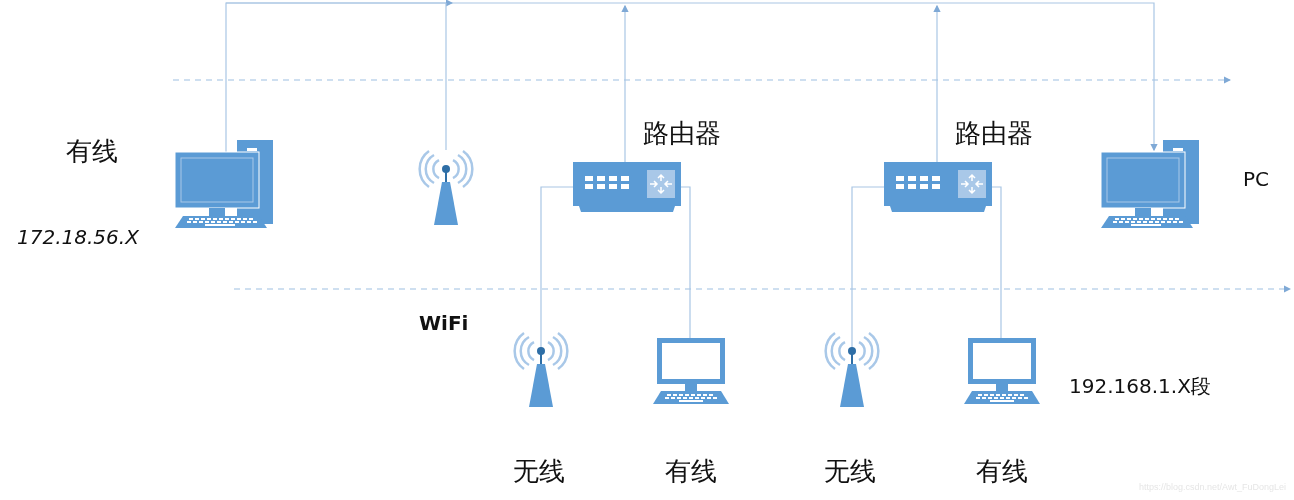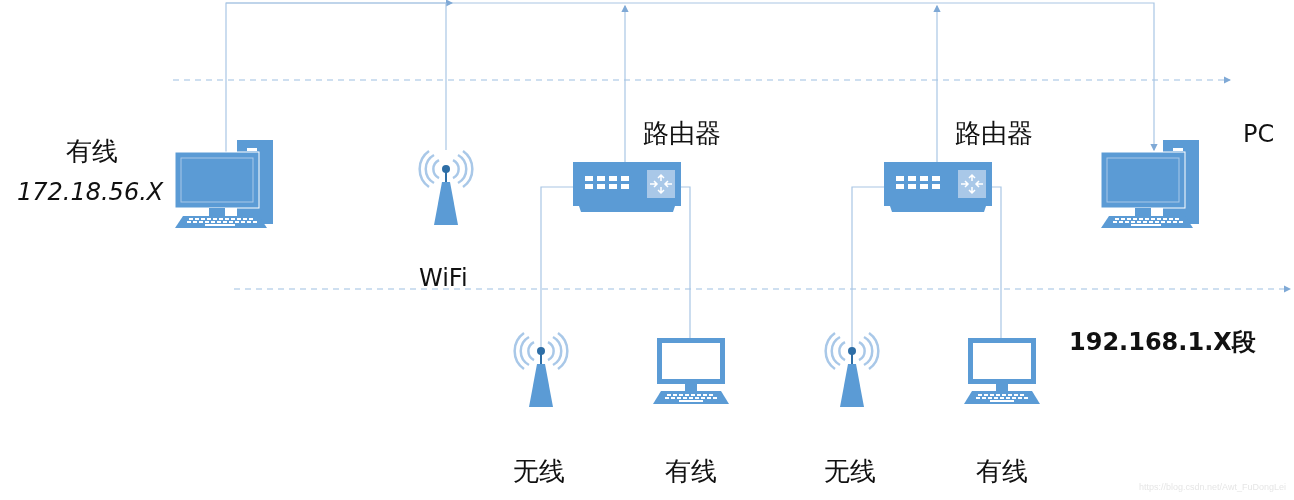--- a/index.html
+++ b/index.html
@@ -1,21 +1,21 @@
 <!DOCTYPE html>
 <html><head>
   <meta charset="utf-8">
   <style>
     html, body { margin: 0; padding: 0; background: #ffffff; }
     body { width: 1294px; height: 500px; position: relative; overflow: hidden;
            font-family: "DejaVu Sans", "Liberation Sans", sans-serif; }
     #diagram { position: absolute; left: 0; top: 0; }
     .lbl { position: absolute; color: #111; font-family: "DejaVu Sans", "Liberation Sans", sans-serif; white-space: nowrap; }
     .lbl.cn { font-size: 26px; }
-    .lbl.en { font-size: 24px; }
+    .lbl.en { font-size: 20px; margin-top: 47px; }
     .watermark { position: absolute; right: 8px; bottom: 8px; font-size: 9px; color: #e6e6e6;
                  font-family: "Liberation Sans", sans-serif; }
   </style>
 </head>
 <body>
 
 <svg id="diagram" width="1294" height="500" viewBox="0 0 1294 500" xmlns="http://www.w3.org/2000/svg">
   <defs>
     <marker id="arr" viewBox="0 0 6 6" refX="5" refY="3" markerWidth="6" markerHeight="6" orient="auto">
       <path d="M0,0 L6,3 L0,6 z" fill="#7fa9d6"></path>
@@ -146,22 +146,22 @@
   <use href="#router" x="884" y="162"></use>
   <use href="#desktop" x="1101" y="140"></use>
   <use href="#antenna" x="541" y="355"></use>
   <use href="#monitor" x="655" y="338"></use>
   <use href="#antenna" x="852" y="355"></use>
   <use href="#monitor" x="966" y="338"></use>
 </svg>
 
 <div class="lbl cn" style="left:66px; top:134px;">有线</div>
 <div class="lbl en" style="left:17px; top:178px;font-style:italic;">172.18.56.X</div>
-<div class="lbl en" style="left:419px; top:264px;">WiFi</div>
+<div class="lbl en" style="left:419px; top:264px;font-weight:bold;">WiFi</div>
 <div class="lbl cn" style="left:643px; top:116px;">路由器</div>
 <div class="lbl cn" style="left:955px; top:116px;">路由器</div>
 <div class="lbl en" style="left:1243px; top:120px;">PC</div>
-<div class="lbl en" style="left:1069px; top:326px;font-weight:bold;">192.168.1.X段</div>
+<div class="lbl en" style="left:1069px; top:326px;">192.168.1.X段</div>
 <div class="lbl cn" style="left:513px; top:454px;">无线</div>
 <div class="lbl cn" style="left:665px; top:454px;">有线</div>
 <div class="lbl cn" style="left:824px; top:454px;">无线</div>
 <div class="lbl cn" style="left:976px; top:454px;">有线</div>
 <div class="watermark">https://blog.csdn.net/Awt_FuDongLei</div>
 
 </body></html>

